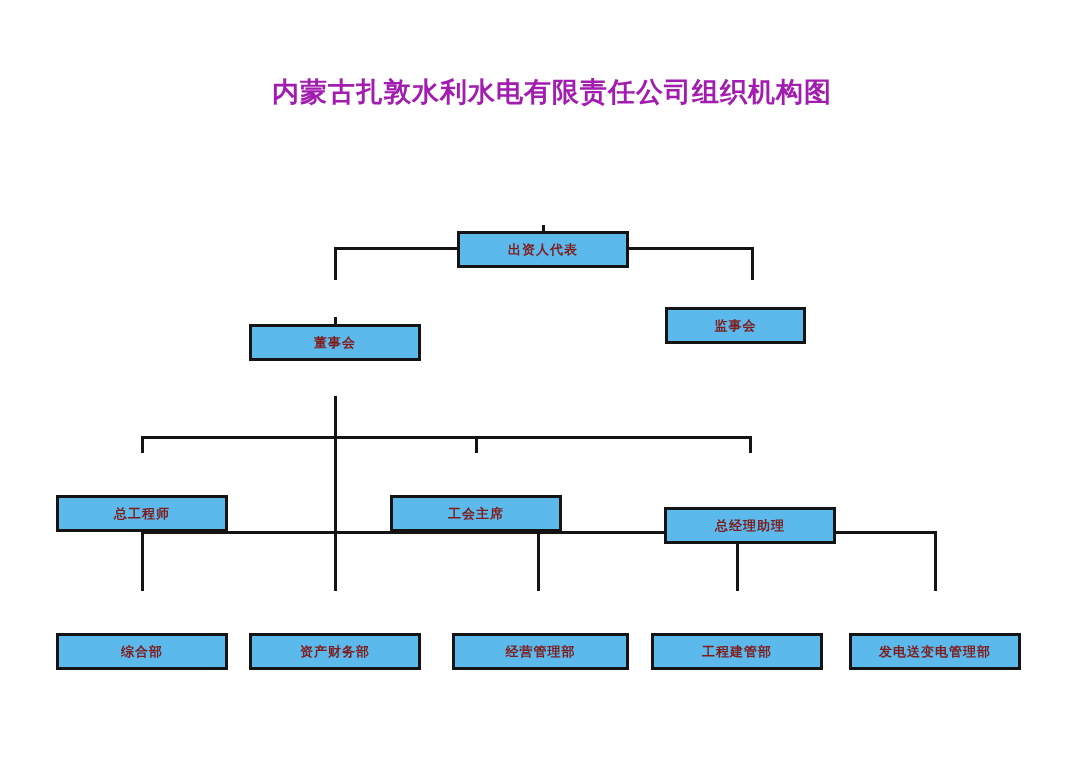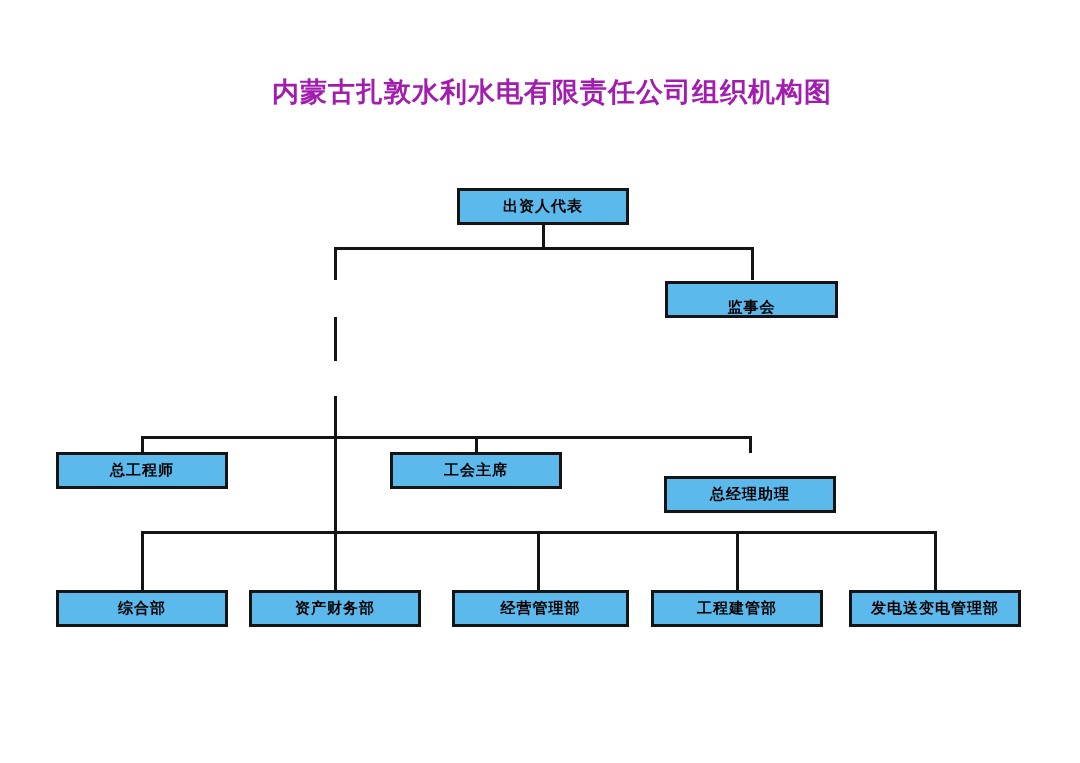--- a/index.html
+++ b/index.html
@@ -36,26 +36,27 @@
   .node {
     position: absolute;
     box-sizing: border-box;
     background: #5cb9ec;
     border: 3px solid #141414;
     display: flex;
     align-items: center;
     justify-content: center;
     font-family: "DejaVu Serif", "Liberation Serif", serif;
     font-weight: bold;
-    font-size: 15px;
+    font-size: 13px;
     letter-spacing: 1px;
-    color: #000000;
+    color: #7f1d1d;
     line-height: 1;
     white-space: nowrap;
     z-index: 3;
+    margin-top: 43px;
   }
   .node .node-label {
     display: block;
     pointer-events: none;
   }
   .conn {
     position: absolute;
     background: #141414;
     z-index: 1;
   }
@@ -87,35 +88,38 @@
   <div class="conn v" style="left:141px; top:531px; height:60px;"></div>
   <div class="conn v" style="left:334px; top:531px; height:60px;"></div>
   <div class="conn v" style="left:537px; top:531px; height:60px;"></div>
   <div class="conn v" style="left:736px; top:531px; height:60px;"></div>
   <div class="conn v" style="left:934px; top:531px; height:60px;"></div>
 
   <div class="node" style="left:457px; top:188px; width:172px; height:37px;">
     <span class="node-label">出资人代表</span>
   </div>
 
+  <div class="node" style="left:249px; top:281px; width:172px; height:37px;">
+    <span class="node-label">董事会</span>
+  </div>
 
-  <div class="node" style="left:665px; top:281px; width:173px; height:37px;align-items:flex-end;">
+  <div class="node" style="left:665px; top:264px; width:141px; height:37px;">
     <span class="node-label">监事会</span>
   </div>
 
 
   <div class="node" style="left:390px; top:452px; width:172px; height:37px;">
     <span class="node-label">工会主席</span>
   </div>
 
   <div class="node" style="left:56px; top:452px; width:172px; height:37px;">
     <span class="node-label">总工程师</span>
   </div>
 
-  <div class="node" style="left:664px; top:476px; width:172px; height:37px;">
+  <div class="node" style="left:664px; top:464px; width:172px; height:37px;">
     <span class="node-label">总经理助理</span>
   </div>
 
   <div class="node" style="left:56px; top:590px; width:172px; height:37px;">
     <span class="node-label">综合部</span>
   </div>
 
   <div class="node" style="left:249px; top:590px; width:172px; height:37px;">
     <span class="node-label">资产财务部</span>
   </div>

